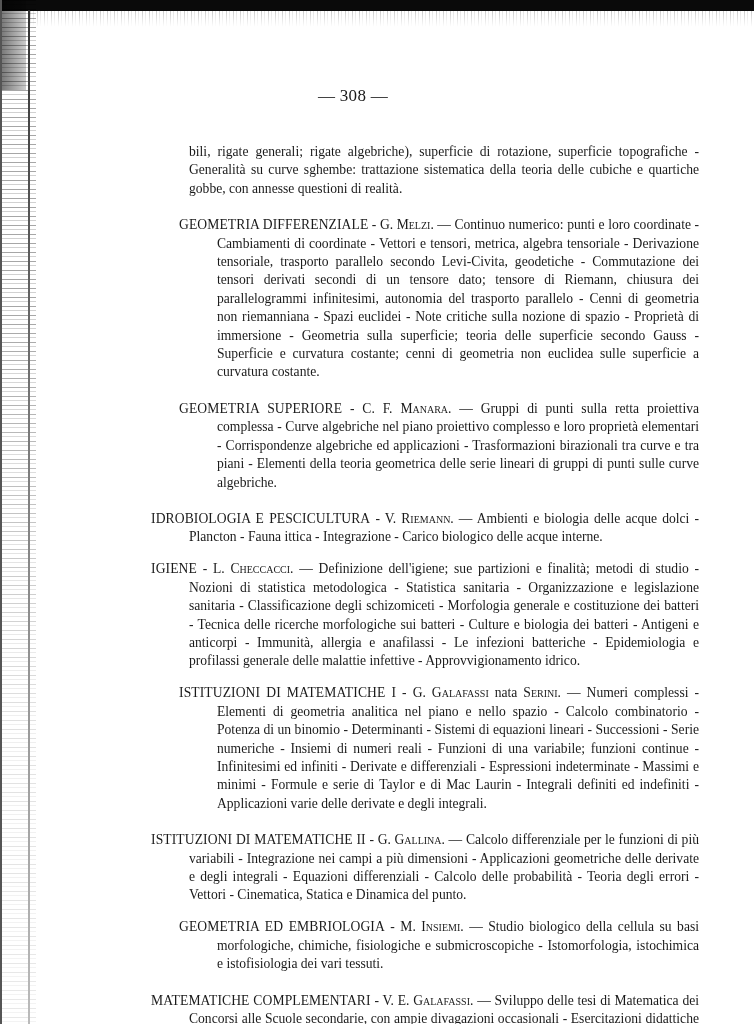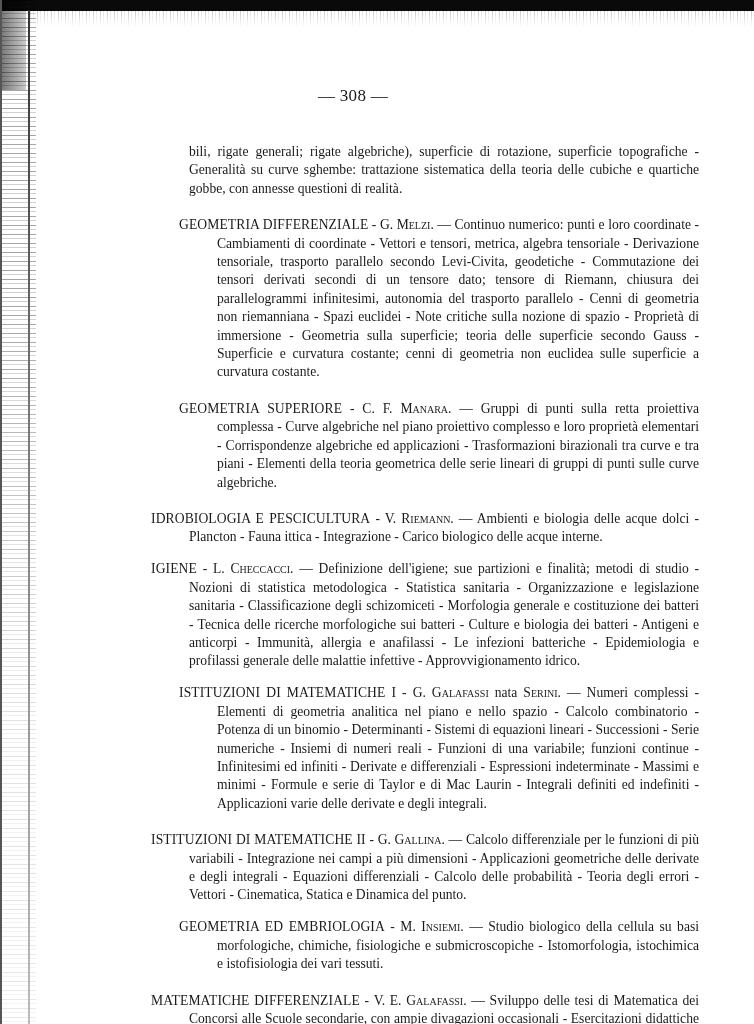--- a/index.html
+++ b/index.html
@@ -94,15 +94,15 @@
 
   <p class="entry">
     <span class="subject">ISTITUZIONI DI MATEMATICHE II</span><span> - </span><span>G. </span><span class="author">Gallina</span><span>. — </span><span>Calcolo differenziale per le funzioni di più variabili - Integrazione nei campi a più dimensioni - Applicazioni geometriche delle derivate e degli integrali - Equazioni differenziali - Calcolo delle probabilità - Teoria degli errori - Vettori - Cinematica, Statica e Dinamica del punto.</span>
   </p>
 
   <p class="entry gap-large">
     <span class="subject">GEOMETRIA ED EMBRIOLOGIA</span><span> - </span><span>M. </span><span class="author">Insiemi</span><span>. — </span><span>Studio biologico della cellula su basi morfologiche, chimiche, fisiologiche e submicroscopiche - Istomorfologia, istochimica e istofisiologia dei vari tessuti.</span>
   </p>
 
   <p class="entry">
-    <span class="subject">MATEMATICHE DIFFERENZIALE</span><span> - </span><span>V. E. </span><span class="author">Galafassi</span><span>. — </span><span>Sviluppo delle tesi di Matematica dei Concorsi alle Scuole secondarie, con ampie divagazioni occasionali - Esercitazioni didattiche dei vari tipi.</span>
+    <span class="subject">MATEMATICHE COMPLEMENTARI</span><span> - </span><span>V. E. </span><span class="author">Galafassi</span><span>. — </span><span>Sviluppo delle tesi di Matematica dei Concorsi alle Scuole secondarie, con ampie divagazioni occasionali - Esercitazioni didattiche dei vari tipi.</span>
   </p>
 </div>
 
 </body></html>

